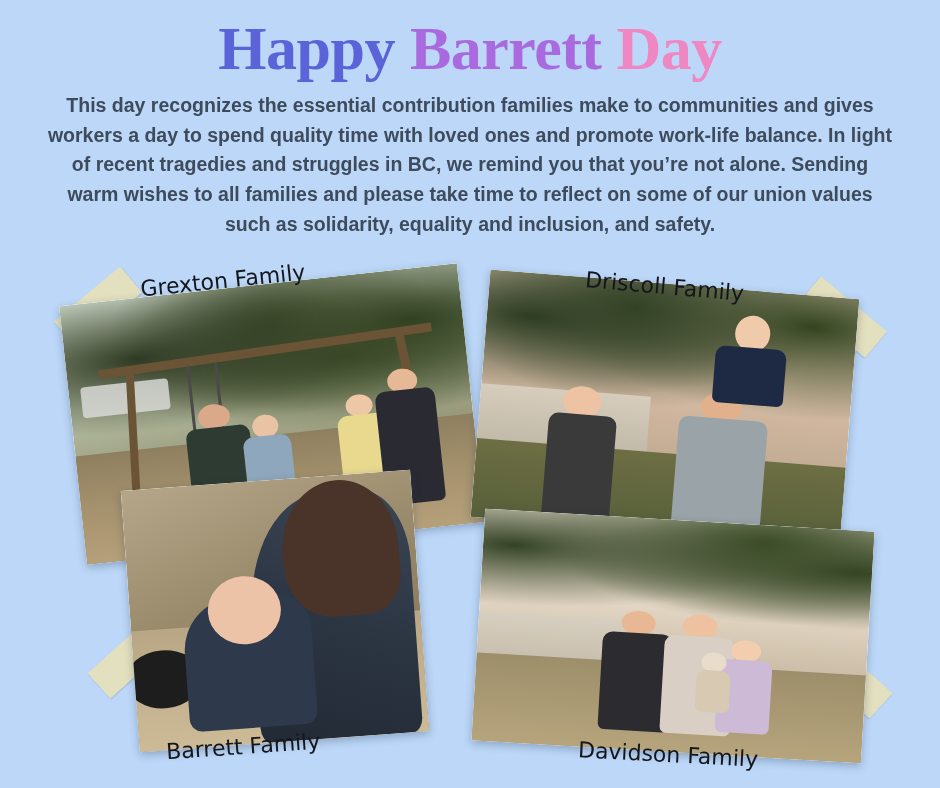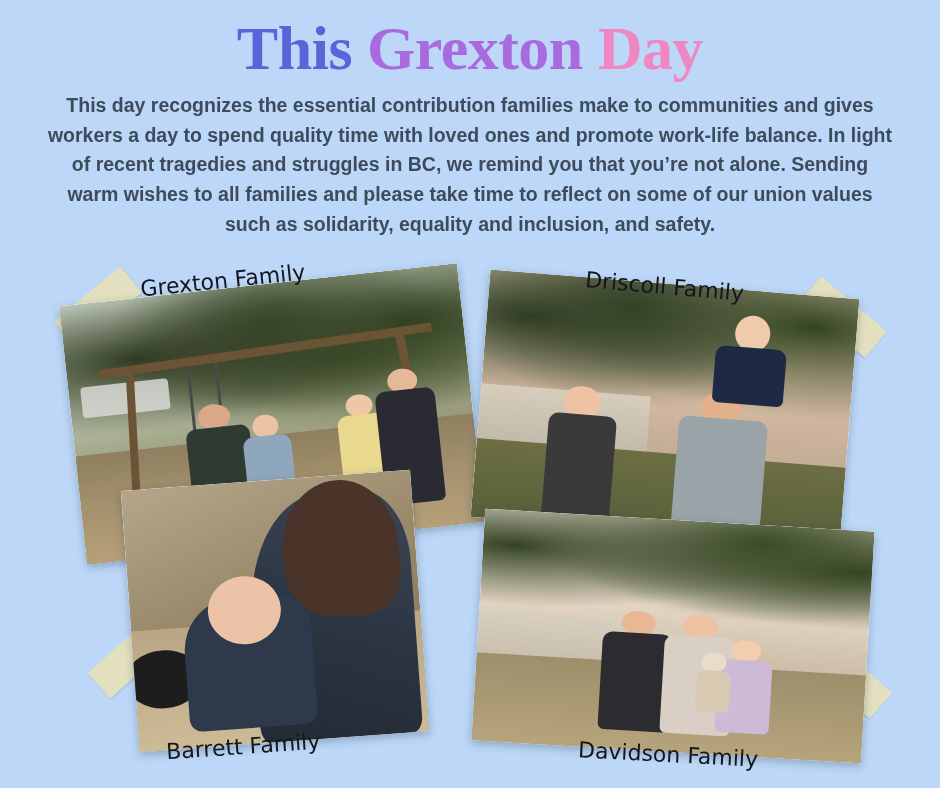--- a/index.html
+++ b/index.html
@@ -157,22 +157,22 @@
              background:radial-gradient(ellipse at 8% 30%, #334224 0%, rgba(51,66,36,0) 52%),
                         radial-gradient(ellipse at 72% 16%, #3b4c27 0%, rgba(59,76,39,0) 58%),
                         radial-gradient(ellipse at 96% 36%, #2f3f1f 0%, rgba(47,63,31,0) 55%); }
   .v-water { position:absolute; left:0; top:44%; width:42%; height:26%; background:linear-gradient(180deg,#d7cfc0,#c3b9a7); }
   .v-bank  { position:absolute; left:0; bottom:0; width:100%; height:38%; background:linear-gradient(180deg,#9d8f6b 0%,#b6a47c 100%); }
 </style>
 </head>
 <body>
 
 <h1 class="title">
-  <span class="w1">This</span>
-  <span class="w2">Grexton</span>
+  <span class="w1">Happy</span>
+  <span class="w2">Barrett</span>
   <span class="w4">Day</span>
 </h1>
 
 <p class="subtitle">This day recognizes the essential contribution families make to communities and gives workers a day to spend quality time with loved ones and promote work-life balance. In light of recent tragedies and struggles in BC, we remind you that you’re not alone. Sending warm wishes to all families and please take time to reflect on some of our union values such as solidarity, equality and inclusion, and safety.</p>
 
 <div class="collage">
 
   <div class="tape" id="tape-grexton"></div>
   <div class="tape" id="tape-driscoll"></div>
   <div class="tape" id="tape-barrett"></div>

